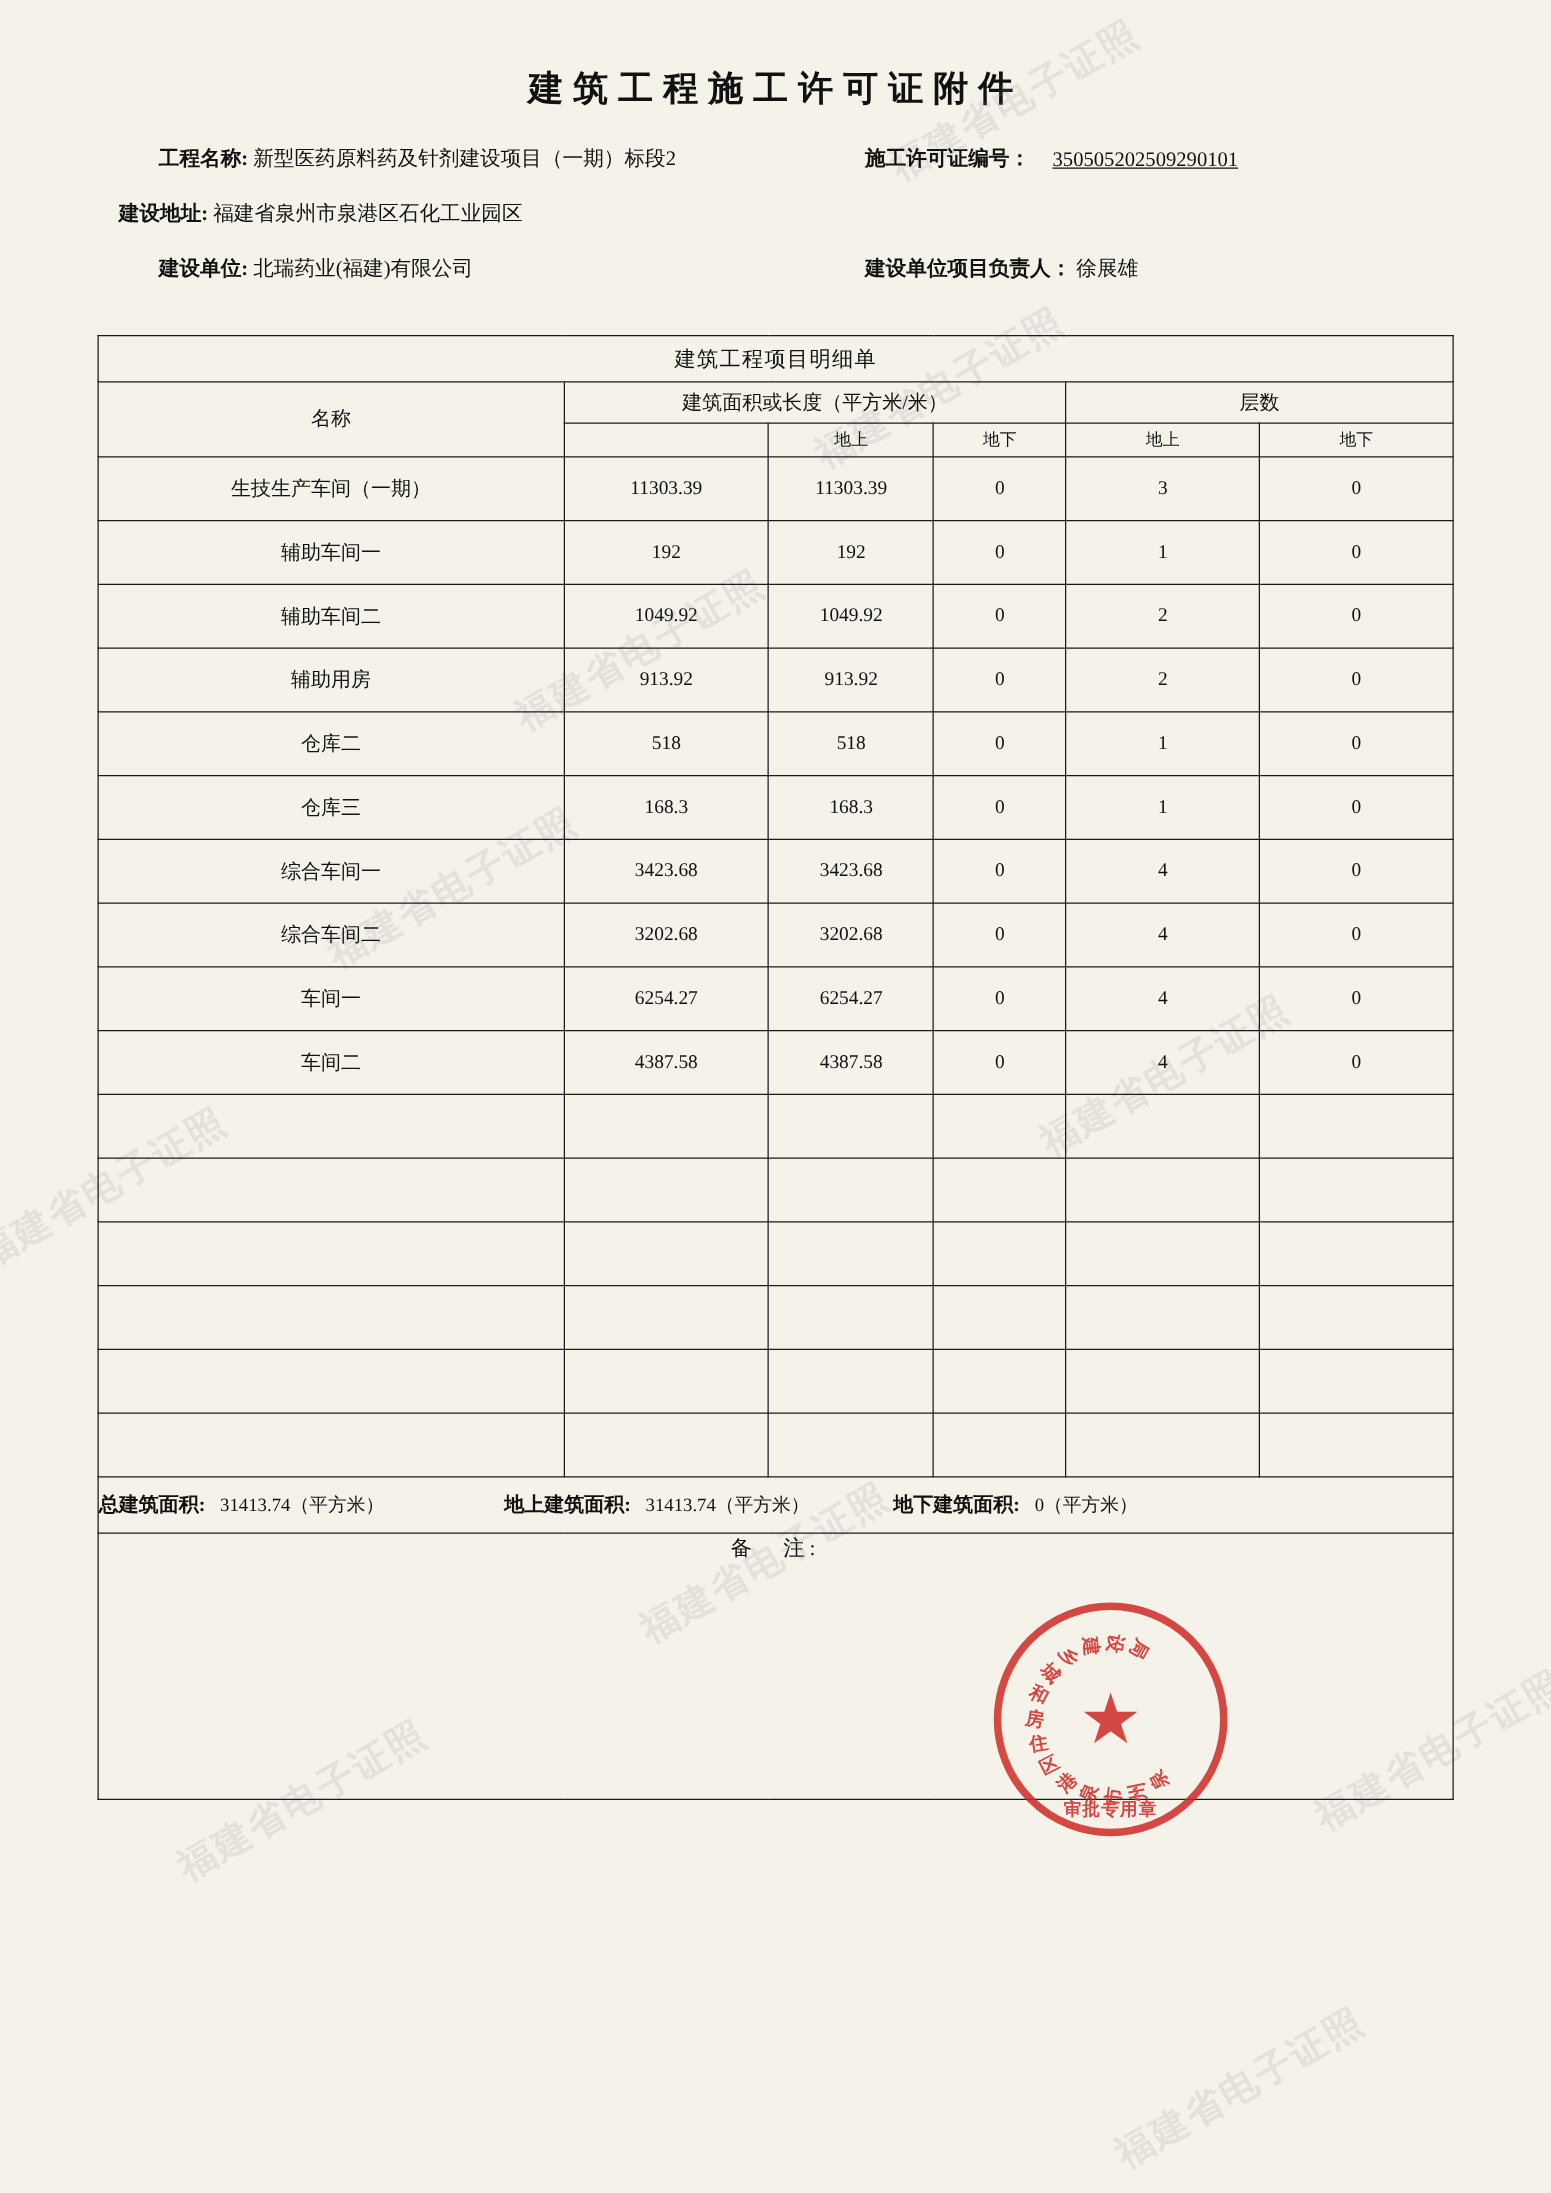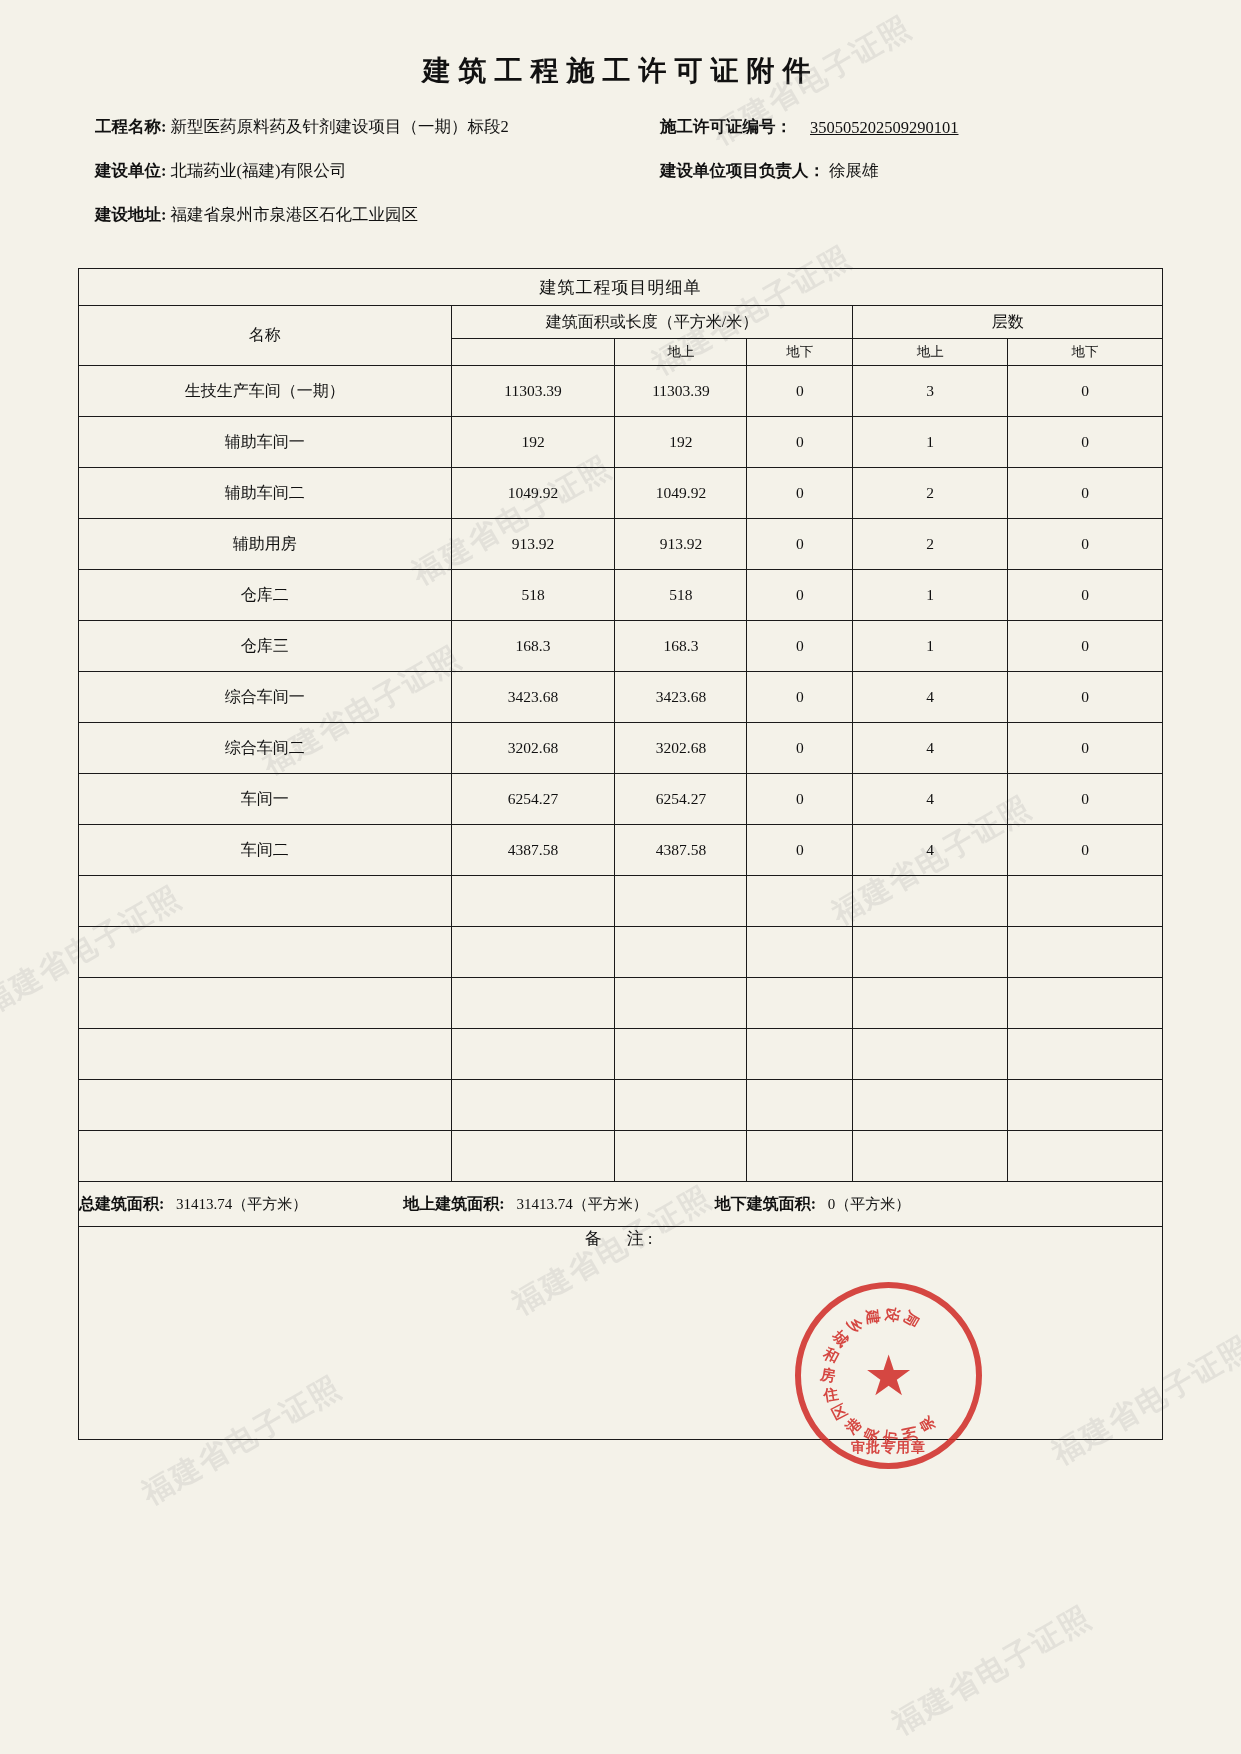--- a/index.html
+++ b/index.html
@@ -37,21 +37,21 @@
   }
   .meta {
     margin:26px 95px 0 95px;
     font-size:16.5px;
     position:relative;
   }
   .meta-row { display:flex; margin-bottom:22px; position:relative; }
   .meta-cell { display:flex; align-items:flex-end; }
   .lbl { font-weight:bold; white-space:nowrap; }
   .val { margin-left:4px; white-space:nowrap; }
-  .c1 { width:565px; }
+  .c1 { width:565px;margin-left:32px; }
   .c2 { width:auto; }
 
   table.detail {
     position:absolute;
     left:78px;
     top:268px;
     width:1085px;
     border-collapse:collapse;
     font-size:15.5px;
   }
@@ -163,33 +163,33 @@
       <div class="meta-cell c1">
         <span class="lbl">工程名称:</span>
         <span class="val">新型医药原料药及针剂建设项目（一期）标段2</span>
       </div>
       <div class="meta-cell c2">
         <span class="lbl">施工许可证编号：</span>
         <span class="val" style="margin-left:18px;text-decoration:underline;">350505202509290101</span>
       </div>
     </div>
     <div class="meta-row">
+      <div class="meta-cell">
+        <span class="lbl">建设地址:</span>
+        <span class="val">福建省泉州市泉港区石化工业园区</span>
+      </div>
+    </div>
+    <div class="meta-row">
       <div class="meta-cell c1">
         <span class="lbl">建设单位:</span>
         <span class="val">北瑞药业(福建)有限公司</span>
       </div>
       <div class="meta-cell c2">
         <span class="lbl">建设单位项目负责人：</span>
         <span class="val">徐展雄</span>
-      </div>
-    </div>
-    <div class="meta-row">
-      <div class="meta-cell">
-        <span class="lbl">建设地址:</span>
-        <span class="val">福建省泉州市泉港区石化工业园区</span>
       </div>
     </div>
   </div>
 
   <table class="detail">
     <colgroup>
       <col style="width:373px">
       <col style="width:164px">
       <col style="width:132px">
       <col style="width:106px">

